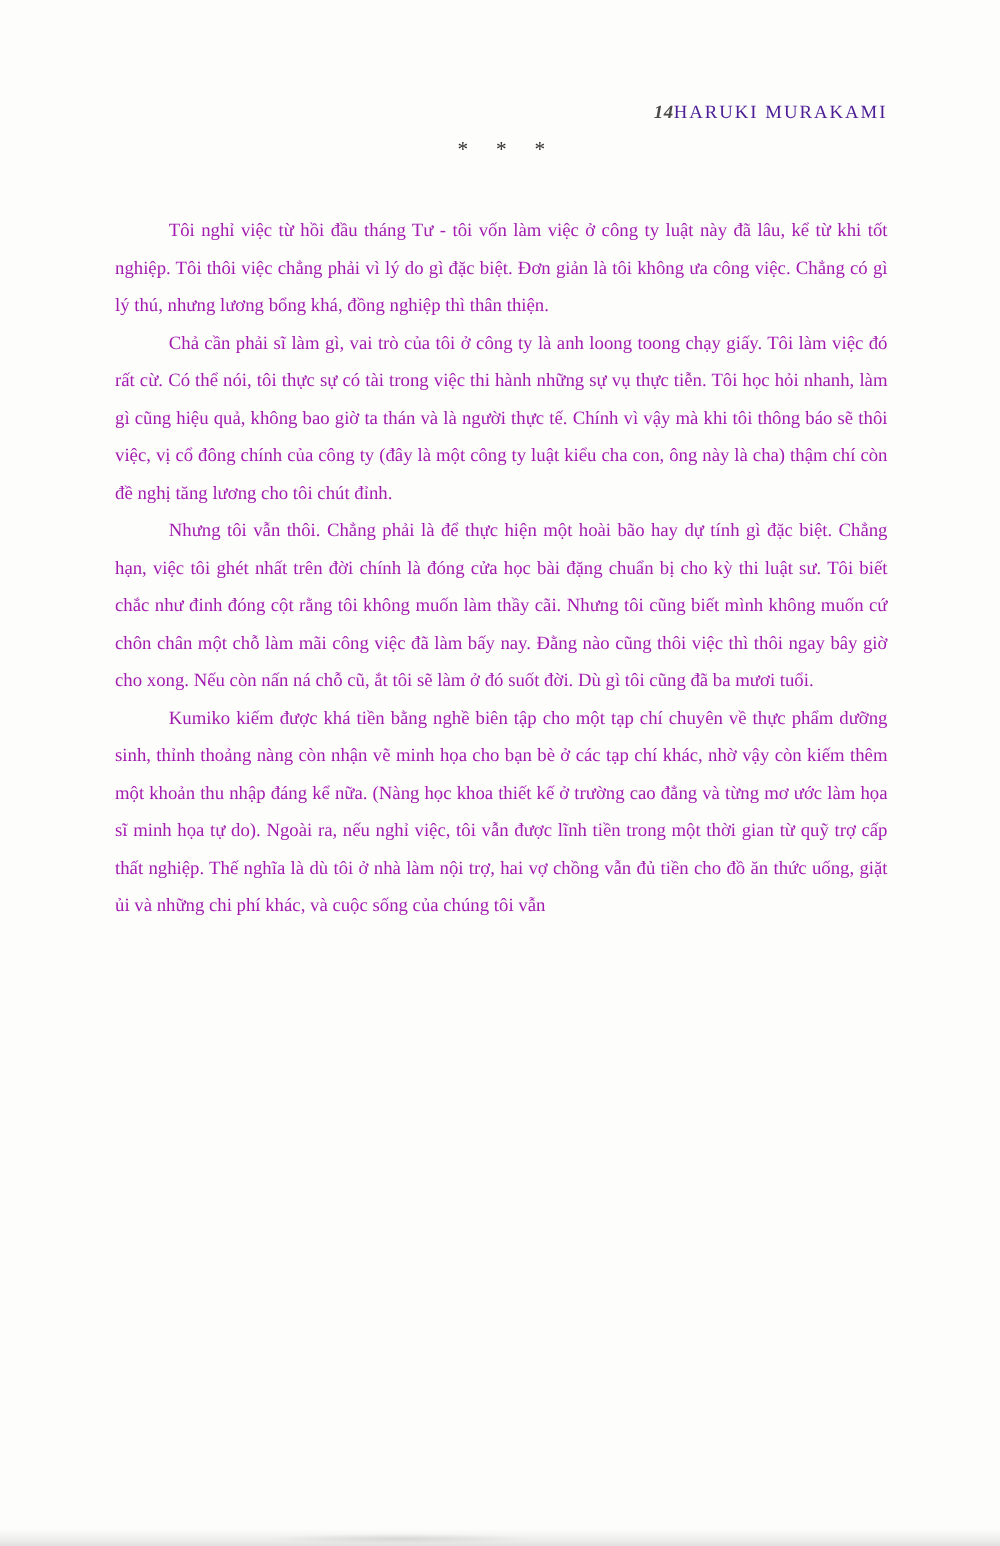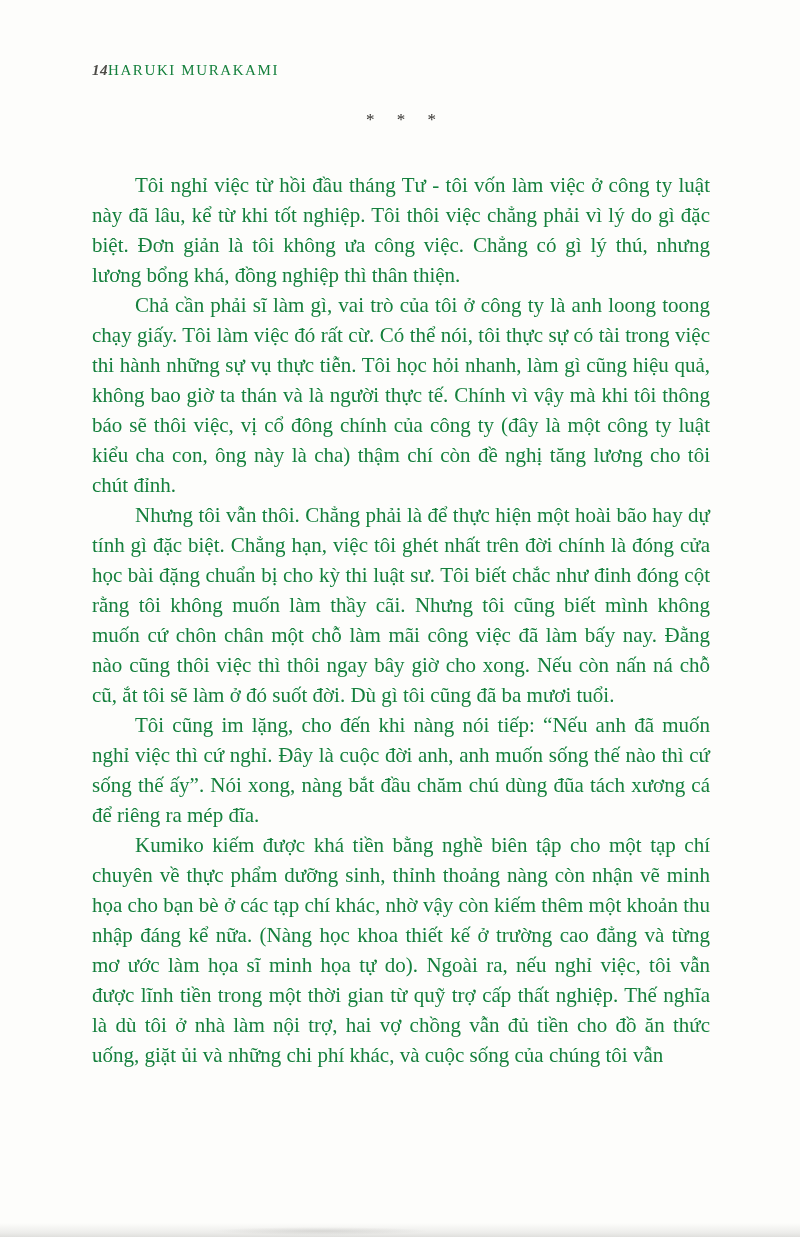--- a/index.html
+++ b/index.html
@@ -14,51 +14,52 @@
     margin: 0 auto;
     background: #fdfdfb;
     color: #2b2a28;
     font-family: "Liberation Serif", "DejaVu Serif", serif;
     box-sizing: border-box;
     padding: 62px 90px 0 92px;
     overflow: hidden;
   }
   .page-header {
     display: flex;
-    justify-content: flex-start;
+    justify-content: flex-end;
     align-items: baseline;
     height: 22px;
   }
   .page-number {
     font-style: italic;
     font-weight: bold;
     font-size: 15px;
     color: #4d4b47;
     letter-spacing: 0.5px;
   }
   .author-name {
     font-size: 15px;
     letter-spacing: 1.6px;
-    color: #15803d;
+    color: #4c1d95;
+    margin-top: 20px;
   }
   .section-separator {
     margin-top: 26px;
     height: 20px;
     text-align: center;
     font-size: 17px;
     letter-spacing: 9px;
     color: #33312e;
     text-indent: 9px; 
   }
   .page-body {
     margin-top: 40px;
-    font-size: 21px;
+    font-size: 15px;
     line-height: 30px;
     text-align: justify;
-    color: #15803d;
+    color: #a21caf;
   }
   .page-body p {
     margin: 0;
     padding: 0;
     text-indent: 43px;
   }
   .scan-shadow {
     position: absolute;
     left: 0;
     right: 0;
@@ -86,20 +87,19 @@
     <span class="page-number">14</span>
     <span class="author-name">HARUKI MURAKAMI</span>
   </div>
 
   <div class="section-separator">* * *</div>
 
   <div class="page-body">
     <p>Tôi nghỉ việc từ hồi đầu tháng Tư - tôi vốn làm việc ở công ty luật này đã lâu, kể từ khi tốt nghiệp. Tôi thôi việc chẳng phải vì lý do gì đặc biệt. Đơn giản là tôi không ưa công việc. Chẳng có gì lý thú, nhưng lương bổng khá, đồng nghiệp thì thân thiện.</p>
     <p>Chả cần phải sĩ làm gì, vai trò của tôi ở công ty là anh loong toong chạy giấy. Tôi làm việc đó rất cừ. Có thể nói, tôi thực sự có tài trong việc thi hành những sự vụ thực tiễn. Tôi học hỏi nhanh, làm gì cũng hiệu quả, không bao giờ ta thán và là người thực tế. Chính vì vậy mà khi tôi thông báo sẽ thôi việc, vị cổ đông chính của công ty (đây là một công ty luật kiểu cha con, ông này là cha) thậm chí còn đề nghị tăng lương cho tôi chút đỉnh.</p>
     <p>Nhưng tôi vẫn thôi. Chẳng phải là để thực hiện một hoài bão hay dự tính gì đặc biệt. Chẳng hạn, việc tôi ghét nhất trên đời chính là đóng cửa học bài đặng chuẩn bị cho kỳ thi luật sư. Tôi biết chắc như đinh đóng cột rằng tôi không muốn làm thầy cãi. Nhưng tôi cũng biết mình không muốn cứ chôn chân một chỗ làm mãi công việc đã làm bấy nay. Đằng nào cũng thôi việc thì thôi ngay bây giờ cho xong. Nếu còn nấn ná chỗ cũ, ắt tôi sẽ làm ở đó suốt đời. Dù gì tôi cũng đã ba mươi tuổi.</p>
-    <p>Tôi cũng im lặng, cho đến khi nàng nói tiếp: “Nếu anh đã muốn nghỉ việc thì cứ nghỉ. Đây là cuộc đời anh, anh muốn sống thế nào thì cứ sống thế ấy”. Nói xong, nàng bắt đầu chăm chú dùng đũa tách xương cá để riêng ra mép đĩa.</p>
     <p>Kumiko kiếm được khá tiền bằng nghề biên tập cho một tạp chí chuyên về thực phẩm dưỡng sinh, thỉnh thoảng nàng còn nhận vẽ minh họa cho bạn bè ở các tạp chí khác, nhờ vậy còn kiếm thêm một khoản thu nhập đáng kể nữa. (Nàng học khoa thiết kế ở trường cao đẳng và từng mơ ước làm họa sĩ minh họa tự do). Ngoài ra, nếu nghỉ việc, tôi vẫn được lĩnh tiền trong một thời gian từ quỹ trợ cấp thất nghiệp. Thế nghĩa là dù tôi ở nhà làm nội trợ, hai vợ chồng vẫn đủ tiền cho đồ ăn thức uống, giặt ủi và những chi phí khác, và cuộc sống của chúng tôi vẫn</p>
   </div>
 
   <div class="scan-smudge"></div>
   <div class="scan-shadow"></div>
 
 </div>
 
 </body></html>

